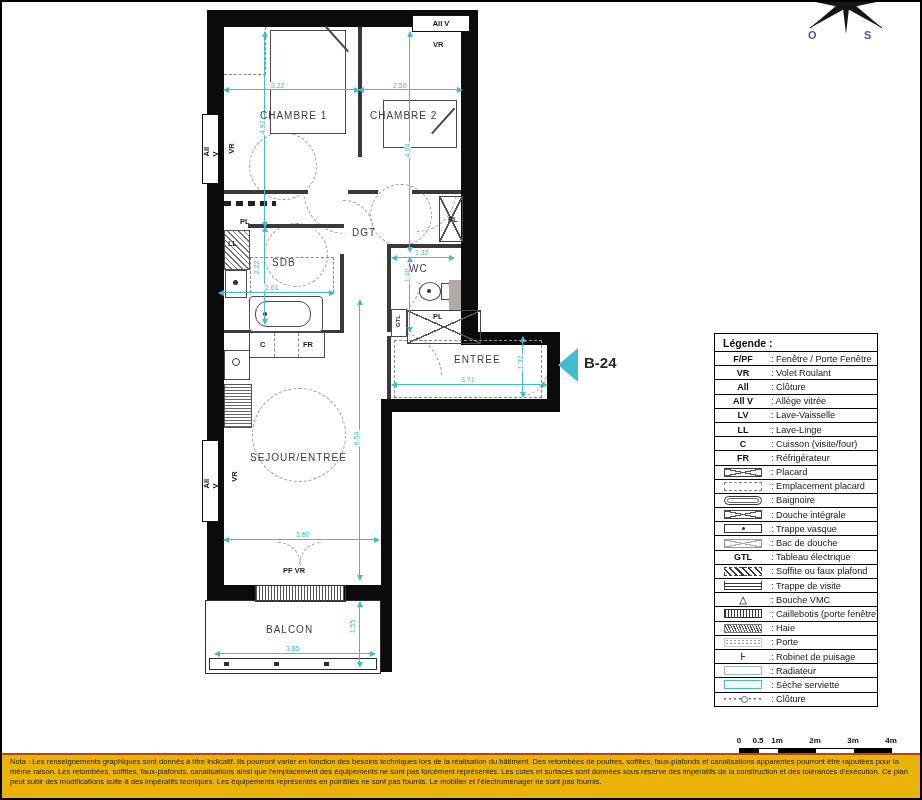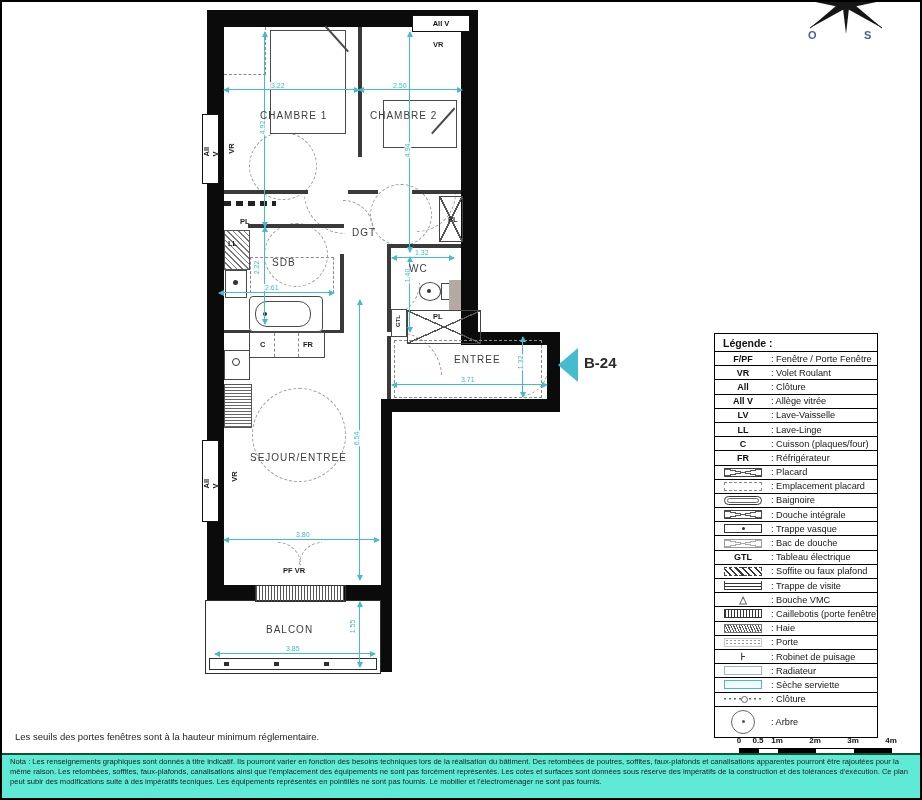--- a/index.html
+++ b/index.html
@@ -66,21 +66,21 @@
   .ic-cloture{background:repeating-linear-gradient(90deg,#666 0 2px,transparent 2px 5px) center/100% 1.5px no-repeat}
   .ic-cloture::after{content:"";position:absolute;left:45%;top:1px;width:5px;height:5px;border:1px solid #666;border-radius:50%;background:#fff}
   .ic-arbre{width:24px;height:24px;border:1px solid #666;border-radius:50%}
   .ic-arbre::after{content:"";position:absolute;left:50%;top:50%;width:3px;height:3px;margin:-1.5px;background:#555;border-radius:50%}
   
   .sb-lab{position:absolute;font-size:8px;font-weight:bold;color:#111;transform:translateX(-50%);z-index:8}
   .sb{position:absolute;left:737px;top:746px;width:153px;height:14px;border:1px solid #000;box-sizing:border-box;display:flex;flex-wrap:wrap;z-index:8}
   .sb div{height:6px;box-sizing:border-box}
   .sb .b{background:#000}.sb .w{background:#fff}
   
-  .footer{position:absolute;left:0;right:0;top:751px;bottom:0;border-top:2px solid #14532d;display:flex;z-index:9;background:#5eead4}
+  .footer{position:absolute;left:0;right:0;top:751px;bottom:0;border-top:2px solid #c2410c;display:flex;z-index:9;background:#eab308}
   .nota{flex:1;padding:2px 8px;font-size:7.6px;line-height:1.3;color:#1c1c1c}
   .datebox{width:84px;flex:0 0 84px;border-left:2px solid #000;padding:4px 5px;font-size:9px;color:#111;display:flex;flex-direction:column;justify-content:space-between;white-space:nowrap}
   .note{position:absolute;left:13px;top:729px;font-size:9.5px;color:#1c1c1c;z-index:8}
   .compass-letter{position:absolute;font-size:11px;font-weight:bold;color:#4a5b9b;z-index:8}
 </style>
 </head>
 <body>
 
 <div id="sheet">
 
@@ -255,21 +255,21 @@
         <div class="lg-row">
           <div class="lg-key">LV</div>
           <div class="lg-desc">: Lave-Vaisselle</div>
         </div>
         <div class="lg-row">
           <div class="lg-key">LL</div>
           <div class="lg-desc">: Lave-Linge</div>
         </div>
         <div class="lg-row">
           <div class="lg-key">C</div>
-          <div class="lg-desc">: Cuisson (plaques/four)</div>
+          <div class="lg-desc">: Cuisson (visite/four)</div>
         </div>
         <div class="lg-row">
           <div class="lg-key">FR</div>
           <div class="lg-desc">: Réfrigérateur</div>
         </div>
         <div class="lg-row">
           <div class="lg-key">
             <span class="lg-icon ic-placard"></span>
           </div>
           <div class="lg-desc">: Placard</div>
@@ -360,26 +360,20 @@
           <div class="lg-key">
             <span class="lg-icon ic-seche-serviette"></span>
           </div>
           <div class="lg-desc">: Sèche serviette</div>
         </div>
         <div class="lg-row">
           <div class="lg-key">
             <span class="lg-icon ic-cloture"></span>
           </div>
           <div class="lg-desc">: Clôture</div>
-        </div>
-        <div class="lg-row tall">
-          <div class="lg-key">
-            <span class="lg-icon ic-arbre"></span>
-          </div>
-          <div class="lg-desc">: Arbre</div>
         </div>
       </div>
   </div>
 
   <span class="sb-lab" style="left:737px;top:734px">0</span>
   <span class="sb-lab" style="left:756px;top:734px">0.5</span>
   <span class="sb-lab" style="left:775px;top:734px">1m</span>
   <span class="sb-lab" style="left:813px;top:734px">2m</span>
   <span class="sb-lab" style="left:851px;top:734px">3m</span>
   <span class="sb-lab" style="left:889px;top:734px">4m</span>
@@ -389,18 +383,17 @@
       <div class="b" style="width:38px"></div>
       <div class="w" style="width:38px"></div>
       <div class="b" style="width:37px"></div>
     <div class="w" style="width:19px"></div>
       <div class="b" style="width:19px"></div>
       <div class="w" style="width:38px"></div>
       <div class="b" style="width:38px"></div>
       <div class="w" style="width:37px"></div>
   </div>
 
-  <div class="note">Les seuils des portes fenêtres sont à la hauteur minimum réglementaire.</div>
   <div class="footer">
     <div class="nota">Nota : Les renseignements graphiques sont donnés à titre indicatif. Ils pourront varier en fonction des besoins techniques lors de la réalisation du bâtiment. Des retombées de poutres, soffites, faux-plafonds et canalisations apparentes pourront être rajoutées pour la même raison. Les retombées, soffites, faux-plafonds, canalisations ainsi que l'emplacement des équipements ne sont pas forcément représentés. Les cotes et surfaces sont données sous réserve des impératifs de la construction et des tolérances d'exécution. Ce plan peut subir des modifications suite à des impératifs tecniques. Les équipements représentés en pointillés ne sont pas fournis. Le mobilier et l'électroménager ne sont pas fournis.</div>
   </div>
 
 </div>
 
 </body></html>

